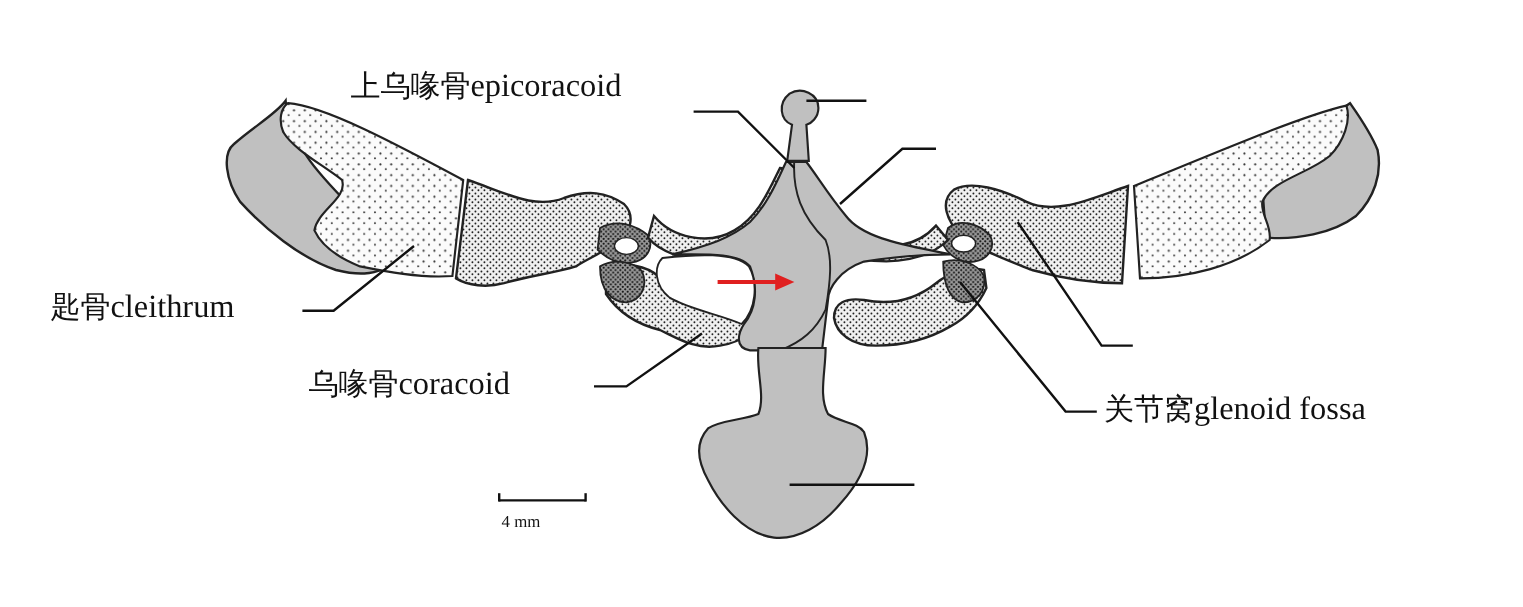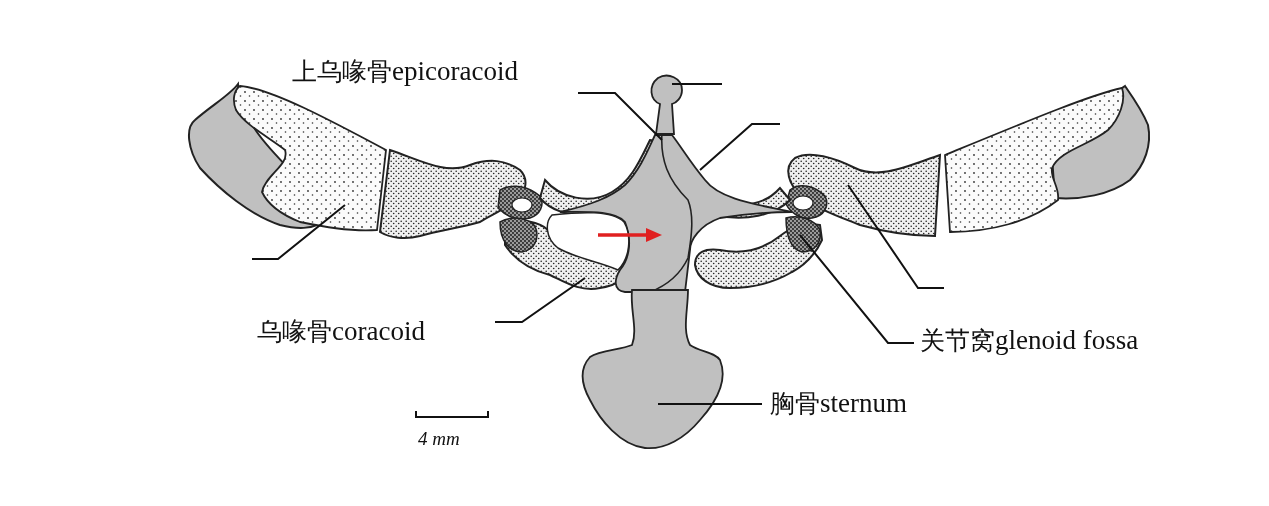--- a/index.html
+++ b/index.html
@@ -2,21 +2,21 @@
 <html><head>
 <meta charset="utf-8">
 <style>
   html, body { margin: 0; padding: 0; background: #ffffff; }
   body { width: 1269px; height: 506px; overflow: hidden; position: relative;
          font-family: "Liberation Serif", "DejaVu Serif", serif; }
   #stage { position: absolute; left: 0; top: 0; width: 1269px; height: 498px; }
   .lbl { position: absolute; font-size: 27px; color: #111; white-space: nowrap; line-height: 1; }
   .lbl .cn { font-family: "DejaVu Sans", sans-serif; font-size: 25px; }
   .lbl .en { font-family: "Liberation Serif", serif; }
-  .scale-text { position: absolute; font-size: 19px; color: #111; font-family: "Liberation Serif", serif; font-style: italic; }
+  .scale-text { position: absolute; font-size: 14px; color: #111; font-family: "Liberation Serif", serif; }
 </style>
 </head>
 <body>
 
 <div id="stage">
 <svg width="1269" height="506" viewBox="0 0 1269 506" xmlns="http://www.w3.org/2000/svg">
   <defs>
     <pattern id="stip" width="9" height="9" patternUnits="userSpaceOnUse">
       <rect width="9" height="9" fill="#fbfbfb"></rect>
       <circle cx="2" cy="2" r="0.9" fill="#333"></circle>
@@ -95,23 +95,23 @@
     <line x1="416" y1="417" x2="488" y2="417"></line>
     <line x1="416" y1="411" x2="416" y2="418"></line>
     <line x1="488" y1="411" x2="488" y2="418"></line>
   </g>
 </svg>
 
 
 <div class="lbl" style="left:292px; top:58px;">
   <span class="cn">上乌喙骨</span><span class="en">epicoracoid</span>
 </div>
-<div class="lbl" style="left:257px; top:306px;margin-top:12px;">
+<div class="lbl" style="left:42px; top:242px;">
+  <span class="cn">匙骨</span><span class="en">cleithrum</span>
+</div>
+<div class="lbl" style="left:257px; top:306px;">
   <span class="cn">乌喙骨</span><span class="en">coracoid</span>
 </div>
 <div class="lbl" style="left:920px; top:327px;">
   <span class="cn">关节窝</span><span class="en">glenoid fossa</span>
 </div>
-<div class="lbl" style="left:770px; top:390px;">
-  <span class="cn">胸骨</span><span class="en">sternum</span>
-</div>
 <div class="scale-text" style="left:418px; top:428px;">4 mm</div>
 </div>
 
 </body></html>

